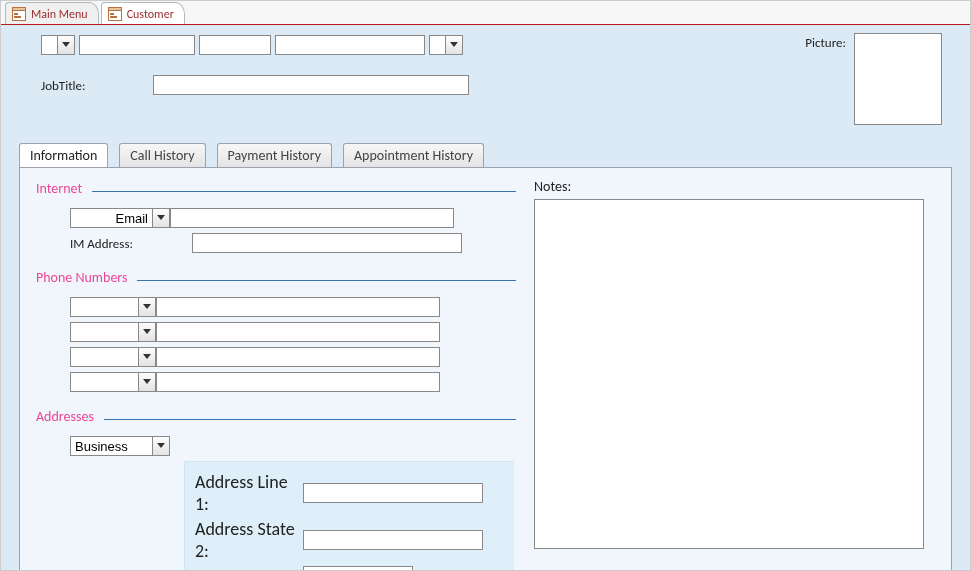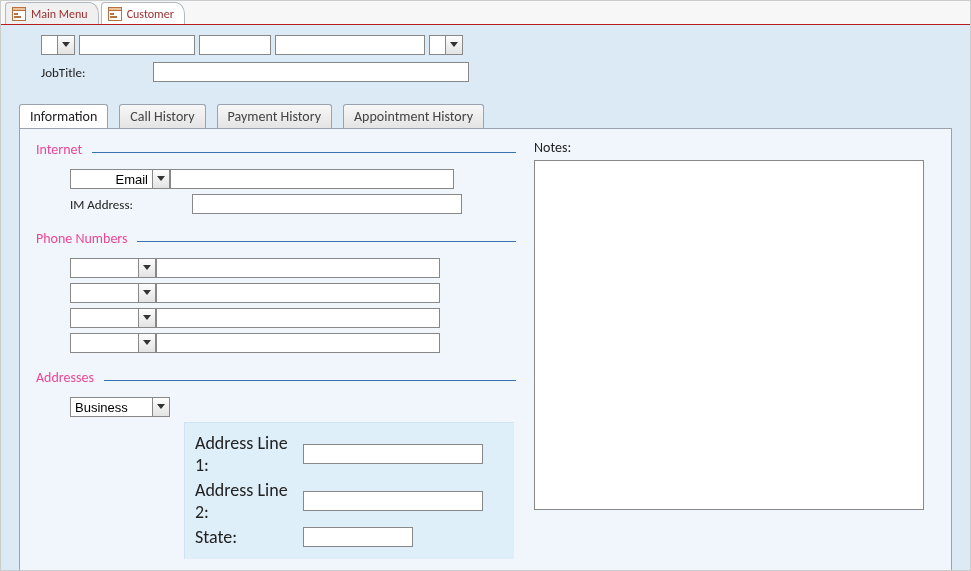--- a/index.html
+++ b/index.html
@@ -83,21 +83,21 @@
   .combo-btn {
     width:17px; height:100%;
     border-left:1px solid #888;
     background: linear-gradient(#fdfdfd,#e3e3e3);
     display:flex; align-items:center; justify-content:center;
     cursor:pointer;
   }
   .combo-btn svg{display:block;}
   .textin { padding:0 4px; outline:none; }
 
-  .jobtitle-row { display:flex; align-items:center; gap:10px; margin:7px 0 4px 22px;}
+  .jobtitle-row { display:flex; align-items:center; gap:10px; margin:20px 0 4px 22px;}
   .jobtitle-row .lbl { width:auto; }
 
   .picture-block { display:flex; gap:8px; align-items:flex-start; margin-right:10px;}
   .picture-label { font-size:13px; padding-top:2px;}
   .picture-box {
     width:88px; height:92px; background:#fff; border:1px solid #888;
   }
 
   
   .tabctrl { margin-top:18px; }
@@ -225,20 +225,24 @@
                 <polygon points="0,0 8,0 4,5" fill="#333"></polygon>
               </svg>
             </span>
         </span>
       </div>
       <div class="jobtitle-row">
         <span class="lbl">JobTitle:</span>
         <input class="textin" style="width: 316px; margin-left: 58px;">
       </div>
     </div>
+    <div class="picture-block">
+      <span class="picture-label">Picture:</span>
+      <div class="picture-box"></div>
+    </div>
   </div>
 
   <div class="tabctrl">
     <div class="tabstrip">
       <div class="tab active">Information</div>
       <div class="tab">Call History</div>
       <div class="tab">Payment History</div>
       <div class="tab">Appointment History</div>
     </div>
     <div class="tab-panel">
@@ -329,21 +333,21 @@
                   </svg>
                 </span>
             </span>
           </div>
           <div class="addr-sub">
             <div class="addr-row">
                 <span class="albl">Address Line 1:</span>
                 <input class="textin" style="width: 180px;">
               </div>
             <div class="addr-row">
-                <span class="albl">Address Line 2:</span>
+                <span class="albl">Address State 2:</span>
                 <input class="textin" style="width: 180px;">
               </div>
             <div class="addr-row">
                 <span class="albl">State:</span>
                 <input class="textin" style="width: 110px;">
               </div>
 
           </div>
 
         </div>

